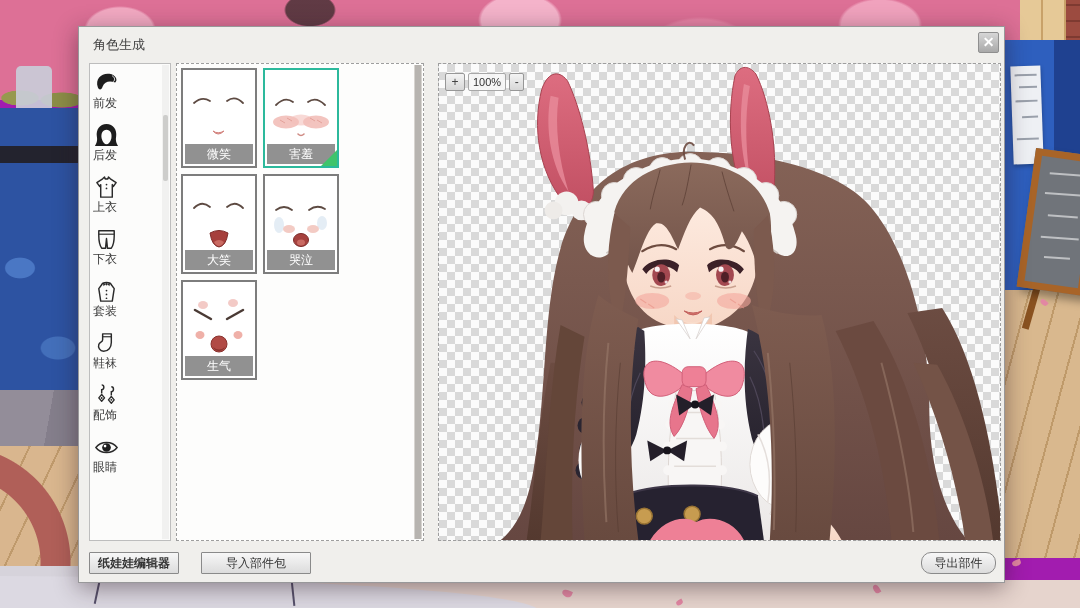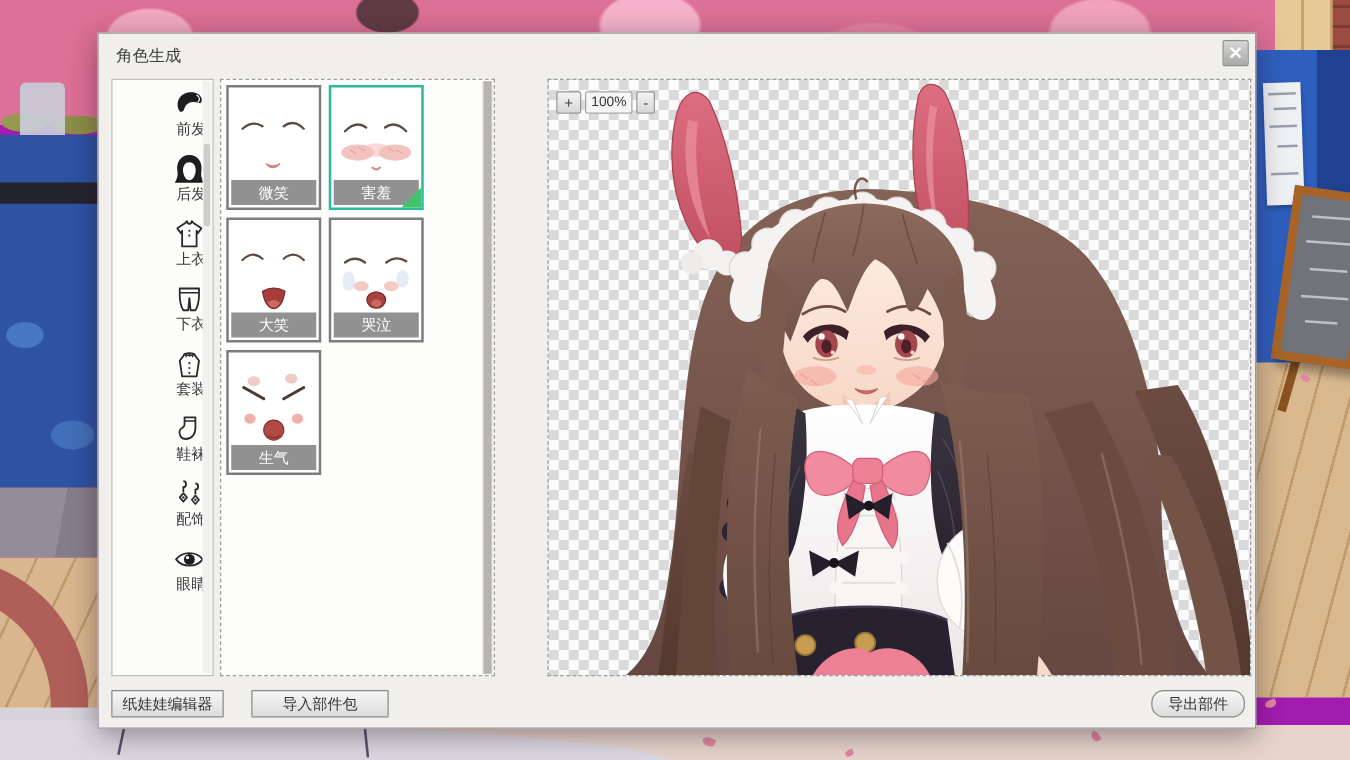--- a/index.html
+++ b/index.html
@@ -61,29 +61,29 @@
   .dialog{left:78px;top:26px;width:927px;height:557px;background:#f0efec;border:1px solid #98989a;
     box-shadow:0 5px 22px rgba(40,20,30,.45);box-sizing:border-box;}
   .dialog-title{left:14px;top:9px;font-size:13px;color:#3d3d3d;}
   .close-btn{left:899px;top:5px;width:21px;height:21px;background:linear-gradient(#d6d6d6,#a9a9a9);
     border:1px solid #8f8f8f;border-radius:2px;color:#fff;font-size:14px;font-weight:bold;line-height:19px;
     text-align:center;cursor:pointer;box-sizing:border-box;}
 
   
   .sidebar{left:10px;top:36px;width:82px;height:478px;background:#fcfcfb;border:1px solid #bdbdbd;box-sizing:border-box;}
   .side-item{position:relative;width:72px;height:52px;margin:0 1px 0 3px;display:flex;flex-direction:column;
-    align-items:flex-end;justify-content:center;cursor:pointer;}
+    align-items:flex-start;justify-content:center;cursor:pointer;}
   .side-item.selected{background:#e5ddd1;}
   .side-item .lbl{font-size:12px;color:#3a3a3a;line-height:13px;margin-top:0px;}
   .side-item svg{display:block;}
   .side-scroll{position:absolute;right:1px;top:1px;bottom:1px;width:7px;background:#f1f1f0;}
   .side-thumb{position:absolute;left:1px;width:5px;top:50px;height:66px;background:#cdcdcb;border-radius:2px;}
 
   
-  .expr-panel{left:97px;top:36px;width:220px;height:478px;background:#fdfdfc;border:1px dashed #9e9e9e;box-sizing:border-box;}
+  .expr-panel{left:97px;top:36px;width:248px;height:478px;background:#fdfdfc;border:1px dashed #9e9e9e;box-sizing:border-box;}
   .expr-grid{position:absolute;left:4px;top:4px;width:238px;display:flex;flex-wrap:wrap;gap:6px;}
   .thumb{position:relative;width:76px;height:100px;background:#fff;border:2px solid #7d7d7d;box-sizing:border-box;cursor:pointer;}
   .thumb.selected{border-color:#2cb99c;}
   .thumb.selected::after{content:"";position:absolute;right:0;bottom:0;width:0;height:0;z-index:3;
     border-left:16px solid transparent;border-bottom:16px solid #40c46b;}
   .thumb .bar{position:absolute;left:2px;right:2px;bottom:2px;height:20px;background:rgba(126,126,126,.85);
     color:#fff;font-size:12px;line-height:20px;text-align:center;z-index:2;}
   .thumb svg{position:absolute;left:0;top:0;}
   .expr-scroll{position:absolute;right:1px;top:1px;bottom:1px;width:8px;background:#d7d4d0;}
   .expr-thumbbar{position:absolute;left:1px;right:1px;top:0;bottom:0;background:#b7b4b0;}
@@ -99,21 +99,21 @@
   .zoom-btn{width:20px;height:18px;background:linear-gradient(#f4f4f4,#d7d7d7);border:1px solid #979797;
     border-radius:2px;font-size:12px;color:#444;text-align:center;line-height:16px;cursor:pointer;box-sizing:border-box;}
   .zoom-btn.minus{width:15px;}
   .zoom-pct{height:18px;padding:0 4px;background:rgba(246,246,246,.92);border:1px solid #a8a8a8;border-radius:2px;
     font-size:11px;color:#333;line-height:16px;box-sizing:border-box;}
   .char-svg{position:absolute;left:0;top:0;width:100%;height:100%;}
 
   
   .btn{position:absolute;top:525px;height:22px;background:linear-gradient(#f7f7f7,#dcdcdc);border:1px solid #8a8a8a;
     border-radius:1px;font-size:12px;color:#333;text-align:center;line-height:20px;cursor:pointer;box-sizing:border-box;}
-  .btn-paperdoll{left:10px;width:90px;}
+  .btn-paperdoll{left:10px;width:90px;font-weight:bold;}
   .btn-import{left:122px;width:110px;}
   .btn-export{left:842px;width:75px;border-radius:10px;}
 </style>
 </head>
 <body>
 
 <div class="screen">
 
   <div>
     <div class="abs bg-blossoms"></div>

